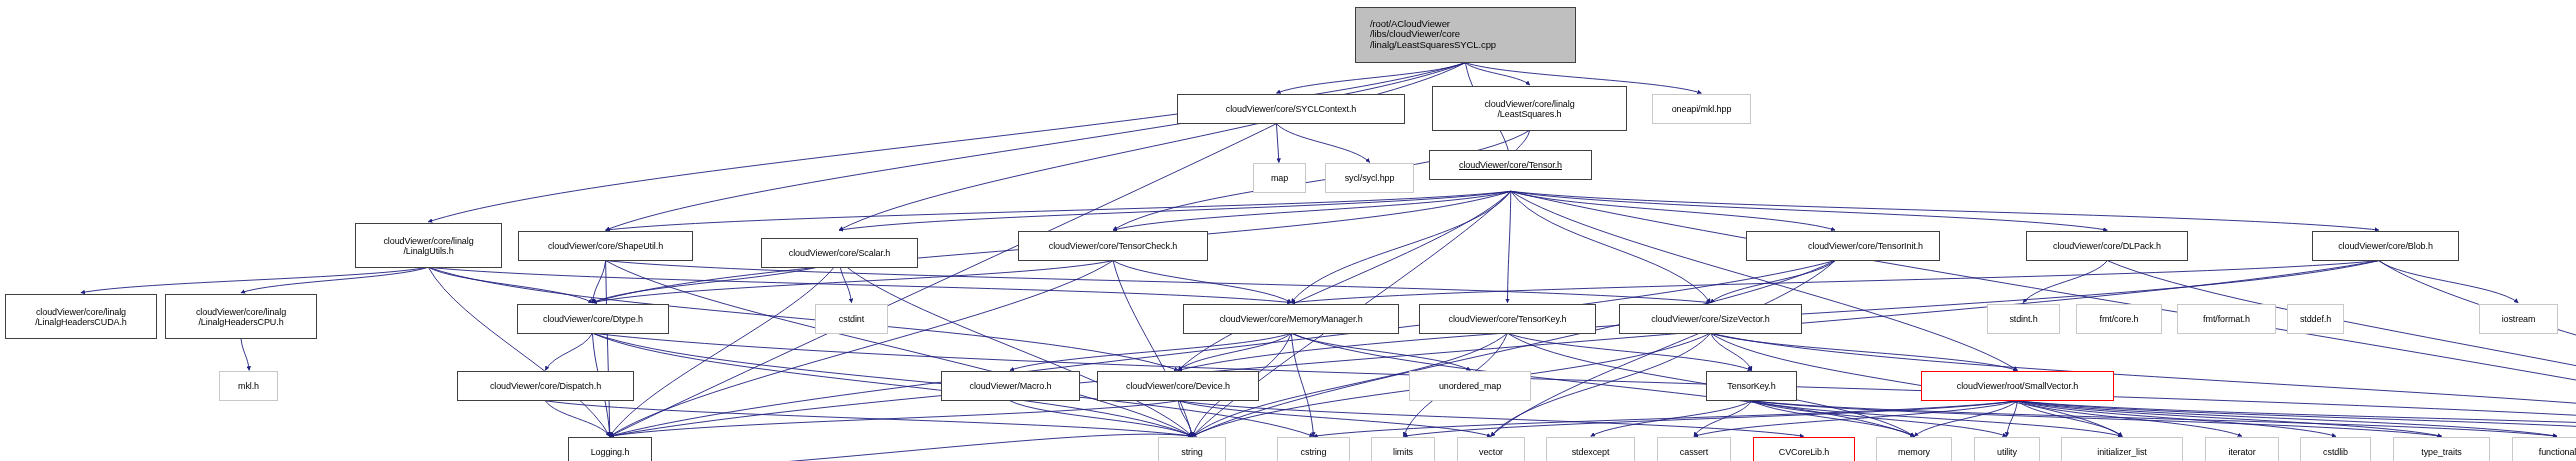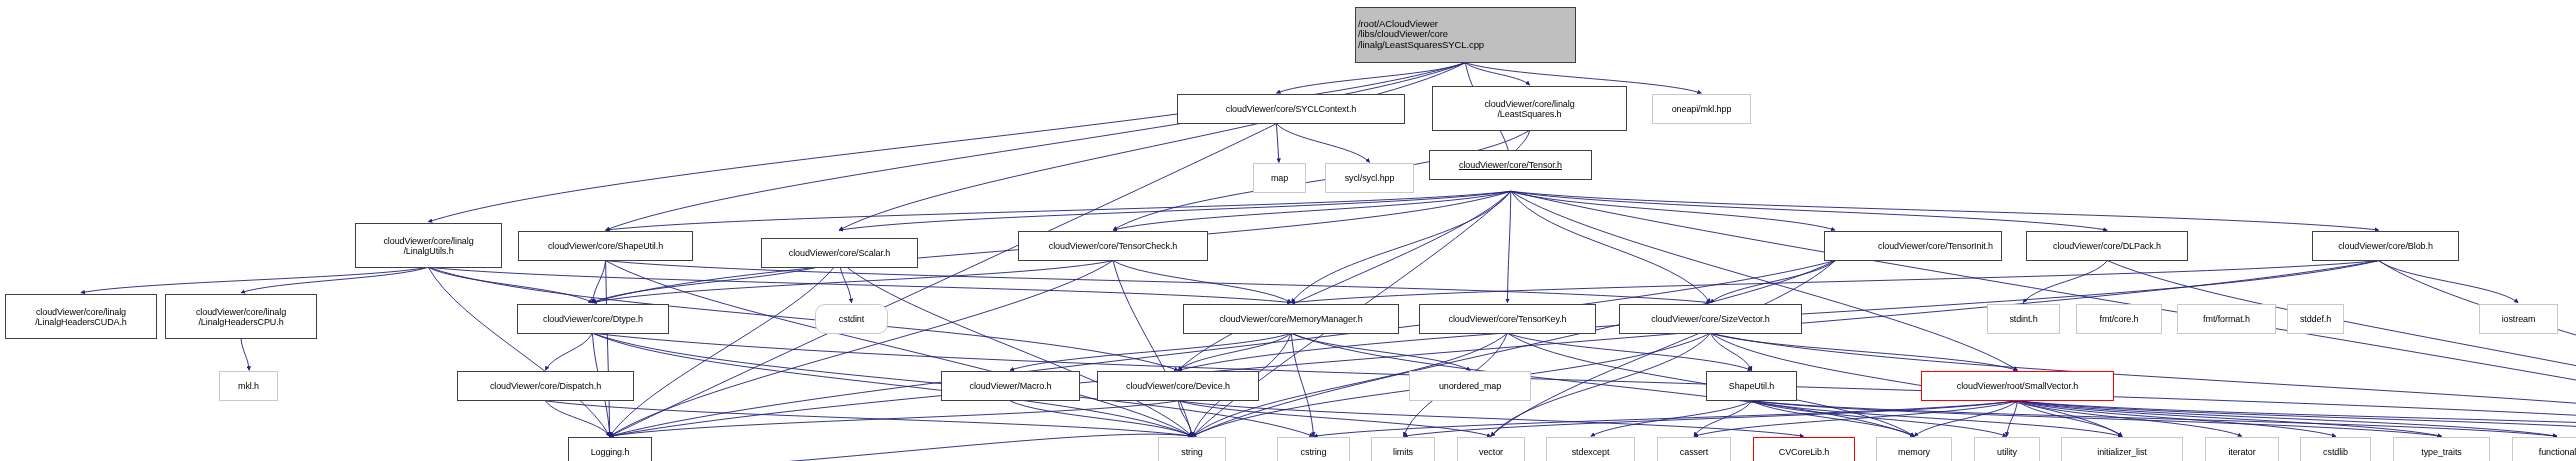--- a/index.html
+++ b/index.html
@@ -21,21 +21,21 @@
     white-space:pre-line;
     letter-spacing:-0.1px;
   }
   .node.sys{border:0.8px solid #c8c8c8;}
   .node.hdr{border:0.8px solid #404040;}
   .node.root{
     background:#bfbfbf;
     border:0.8px solid #404040;
     text-align:left;
     justify-content:flex-start;
-    padding-left:2px;
+    padding-left:14px;
     font-size:9.5px;
     line-height:10.3px;
   }
   .node.warn{border:0.8px solid #ff0000;}
 </style>
 </head>
 <body>
 
 <div id="graph">
   <svg id="edges" viewBox="0 0 3122 559" preserveAspectRatio="none">
@@ -159,43 +159,43 @@
 /LeastSquares.h</div>
     <div class="node sys" style="left: 1652px; top: 94px; width: 99px; height: 30px;">oneapi/mkl.hpp</div>
     <div class="node sys" style="left: 1253px; top: 163px; width: 53px; height: 30px;">map</div>
     <div class="node sys" style="left: 1325px; top: 163px; width: 89px; height: 30px;">sycl/sycl.hpp</div>
     <div class="node hdr" style="left: 1429px; top: 150px; width: 163px; height: 30px; text-decoration: underline;">cloudViewer/core/Tensor.h</div>
     <div class="node hdr" style="left: 355px; top: 223px; width: 147px; height: 45px;">cloudViewer/core/linalg
 /LinalgUtils.h</div>
     <div class="node hdr" style="left: 518px; top: 231px; width: 175px; height: 30px;">cloudViewer/core/ShapeUtil.h</div>
     <div class="node hdr" style="left: 761px; top: 238px; width: 157px; height: 30px;">cloudViewer/core/Scalar.h</div>
     <div class="node hdr" style="left: 1018px; top: 231px; width: 190px; height: 30px;">cloudViewer/core/TensorCheck.h</div>
-    <div class="node hdr" style="left: 1824px; top: 231px; width: 178px; height: 30px; padding-left: 45px;">cloudViewer/core/TensorInit.h</div>
+    <div class="node hdr" style="left: 1746px; top: 231px; width: 194px; height: 30px; padding-left: 45px;">cloudViewer/core/TensorInit.h</div>
     <div class="node hdr" style="left: 2026px; top: 231px; width: 162px; height: 30px;">cloudViewer/core/DLPack.h</div>
     <div class="node hdr" style="left: 2305px; top: 231px; width: 147px; height: 30px; margin-left: 7px;">cloudViewer/core/Blob.h</div>
     <div class="node hdr" style="left: 5px; top: 294px; width: 152px; height: 45px;">cloudViewer/core/linalg
 /LinalgHeadersCUDA.h</div>
     <div class="node hdr" style="left: 165px; top: 294px; width: 152px; height: 45px;">cloudViewer/core/linalg
 /LinalgHeadersCPU.h</div>
     <div class="node hdr" style="left: 517px; top: 304px; width: 152px; height: 30px;">cloudViewer/core/Dtype.h</div>
-    <div class="node sys" style="left: 815px; top: 304px; width: 73px; height: 30px; border-radius: 10px;">cstdint</div>
+    <div class="node sys" style="left: 815px; top: 304px; width: 73px; height: 30px;">cstdint</div>
     <div class="node hdr" style="left: 1183px; top: 304px; width: 216px; height: 30px;">cloudViewer/core/MemoryManager.h</div>
     <div class="node hdr" style="left: 1619px; top: 304px; width: 183px; height: 30px;">cloudViewer/core/SizeVector.h</div>
     <div class="node hdr" style="left: 1419px; top: 304px; width: 177px; height: 30px;">cloudViewer/core/TensorKey.h</div>
     <div class="node sys" style="left: 1987px; top: 304px; width: 73px; height: 30px;">stdint.h</div>
     <div class="node sys" style="left: 2076px; top: 304px; width: 86px; height: 30px;">fmt/core.h</div>
     <div class="node sys" style="left: 2177px; top: 304px; width: 99px; height: 30px;">fmt/format.h</div>
     <div class="node sys" style="left: 2287px; top: 304px; width: 57px; height: 30px;">stddef.h</div>
     <div class="node sys" style="left: 2479px; top: 304px; width: 79px; height: 30px;">iostream</div>
     <div class="node sys" style="left: 219px; top: 371px; width: 59px; height: 30px;">mkl.h</div>
     <div class="node hdr" style="left: 457px; top: 371px; width: 177px; height: 30px;">cloudViewer/core/Dispatch.h</div>
     <div class="node hdr" style="left: 941px; top: 371px; width: 139px; height: 30px;">cloudViewer/Macro.h</div>
     <div class="node hdr" style="left: 1097px; top: 371px; width: 162px; height: 30px;">cloudViewer/core/Device.h</div>
     <div class="node sys" style="left: 1409px; top: 371px; width: 122px; height: 30px;">unordered_map</div>
-    <div class="node hdr" style="left: 1706px; top: 371px; width: 91px; height: 30px;">ShapeUtil.h</div>
+    <div class="node hdr" style="left: 1706px; top: 371px; width: 91px; height: 30px;">TensorKey.h</div>
     <div class="node warn" style="left: 1921px; top: 371px; width: 193px; height: 30px;">cloudViewer/root/SmallVector.h</div>
     <div class="node hdr" style="left: 568px; top: 437px; width: 84px; height: 30px;">Logging.h</div>
     <div class="node sys" style="left: 1158px; top: 437px; width: 68px; height: 30px;">string</div>
     <div class="node sys" style="left: 1277px; top: 437px; width: 73px; height: 30px;">cstring</div>
     <div class="node sys" style="left: 1371px; top: 437px; width: 64px; height: 30px;">limits</div>
     <div class="node sys" style="left: 1457px; top: 437px; width: 68px; height: 30px;">vector</div>
     <div class="node sys" style="left: 1546px; top: 437px; width: 89px; height: 30px;">stdexcept</div>
     <div class="node sys" style="left: 1657px; top: 437px; width: 74px; height: 30px;">cassert</div>
     <div class="node warn" style="left: 1753px; top: 437px; width: 102px; height: 30px;">CVCoreLib.h</div>
     <div class="node sys" style="left: 1876px; top: 437px; width: 76px; height: 30px;">memory</div>

